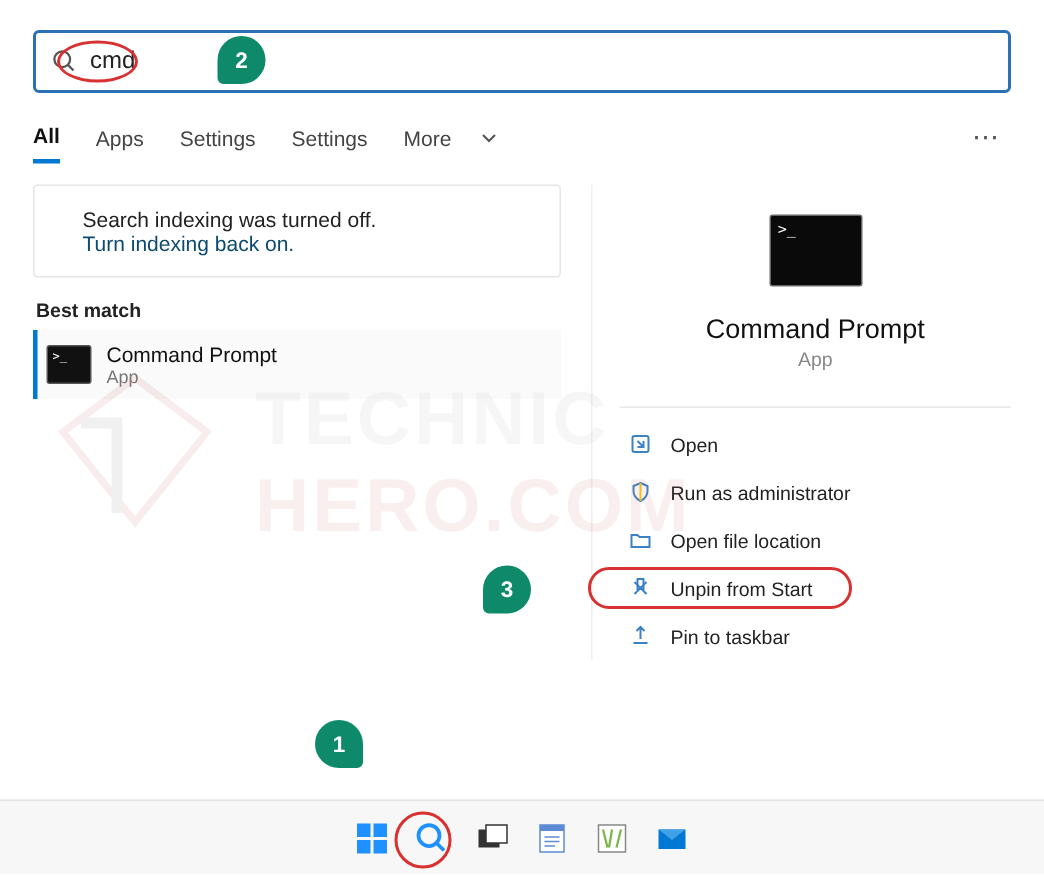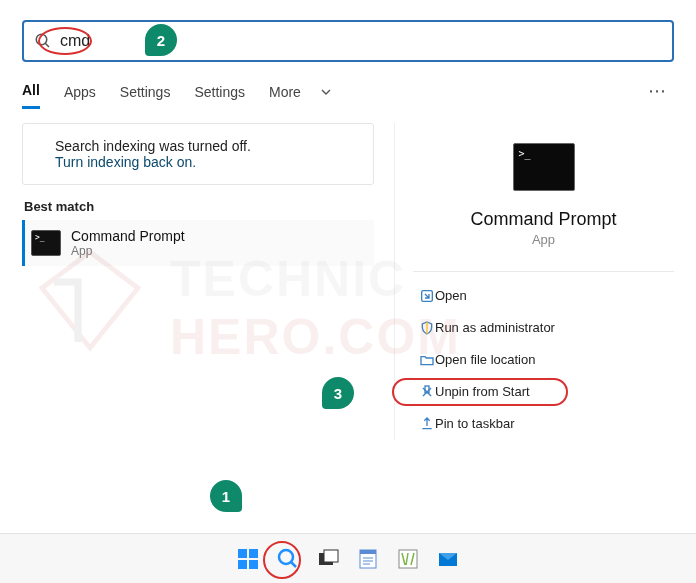--- a/index.html
+++ b/index.html
@@ -24,21 +24,21 @@
 .result-icon::before{content:">_";color:#fff;font-size:8px;position:absolute;top:2px;left:3px;font-family:monospace}
 .result-row .title{font-size:14px;color:#111}
 .result-row .sub{font-size:12px;color:#777}
 .right{border-left:1px solid #eee;padding-left:18px}
 .preview{display:flex;flex-direction:column;align-items:center;padding:20px 0 16px}
 .big-icon{width:62px;height:48px;background:#0a0a0a;border:1px solid #666;border-radius:2px;position:relative;margin-bottom:18px}
 .big-icon::before{content:">_";color:#fff;font-size:10px;position:absolute;top:4px;left:5px;font-family:monospace}
 .preview .title{font-size:18px;color:#111;margin-bottom:2px}
 .preview .sub{font-size:13px;color:#888}
 .divider{border-top:1px solid #e8e8e8;margin:8px 0}
-.action{display:flex;padding:8px 6px;font-size:13px;color:#222;cursor:pointer;border-radius:3px}
+.action{display:flex;align-items:center;gap:12px;padding:8px 6px;font-size:13px;color:#222;cursor:pointer;border-radius:3px}
 .action svg{width:16px;height:16px;flex-shrink:0}
 .taskbar{position:absolute;bottom:0;left:0;right:0;height:50px;border-top:1px solid #e3e3e3;background:#f7f7f7;display:flex;align-items:center;justify-content:center;gap:12px}
 .tb-icon{width:28px;height:28px;display:flex;align-items:center;justify-content:center;cursor:pointer;border-radius:4px}
 .callout{position:absolute;width:32px;height:32px;background:#0e8a6a;border-radius:50%;display:flex;align-items:center;justify-content:center;color:#fff;font-weight:700;font-size:15px}
 .callout.drop{border-radius:50% 50% 50% 4px}
 .callout.drop-r{border-radius:50% 50% 4px 50%}
 .ring{position:absolute;border:2px solid #d93030;border-radius:50%}
 .ring.r1{width:54px;height:28px;left:38px;top:27px}
 .ring.r2{width:176px;height:28px;left:392px;top:378px;border-radius:14px}
 .ring.r3{width:38px;height:38px;left:263px;top:541px}

